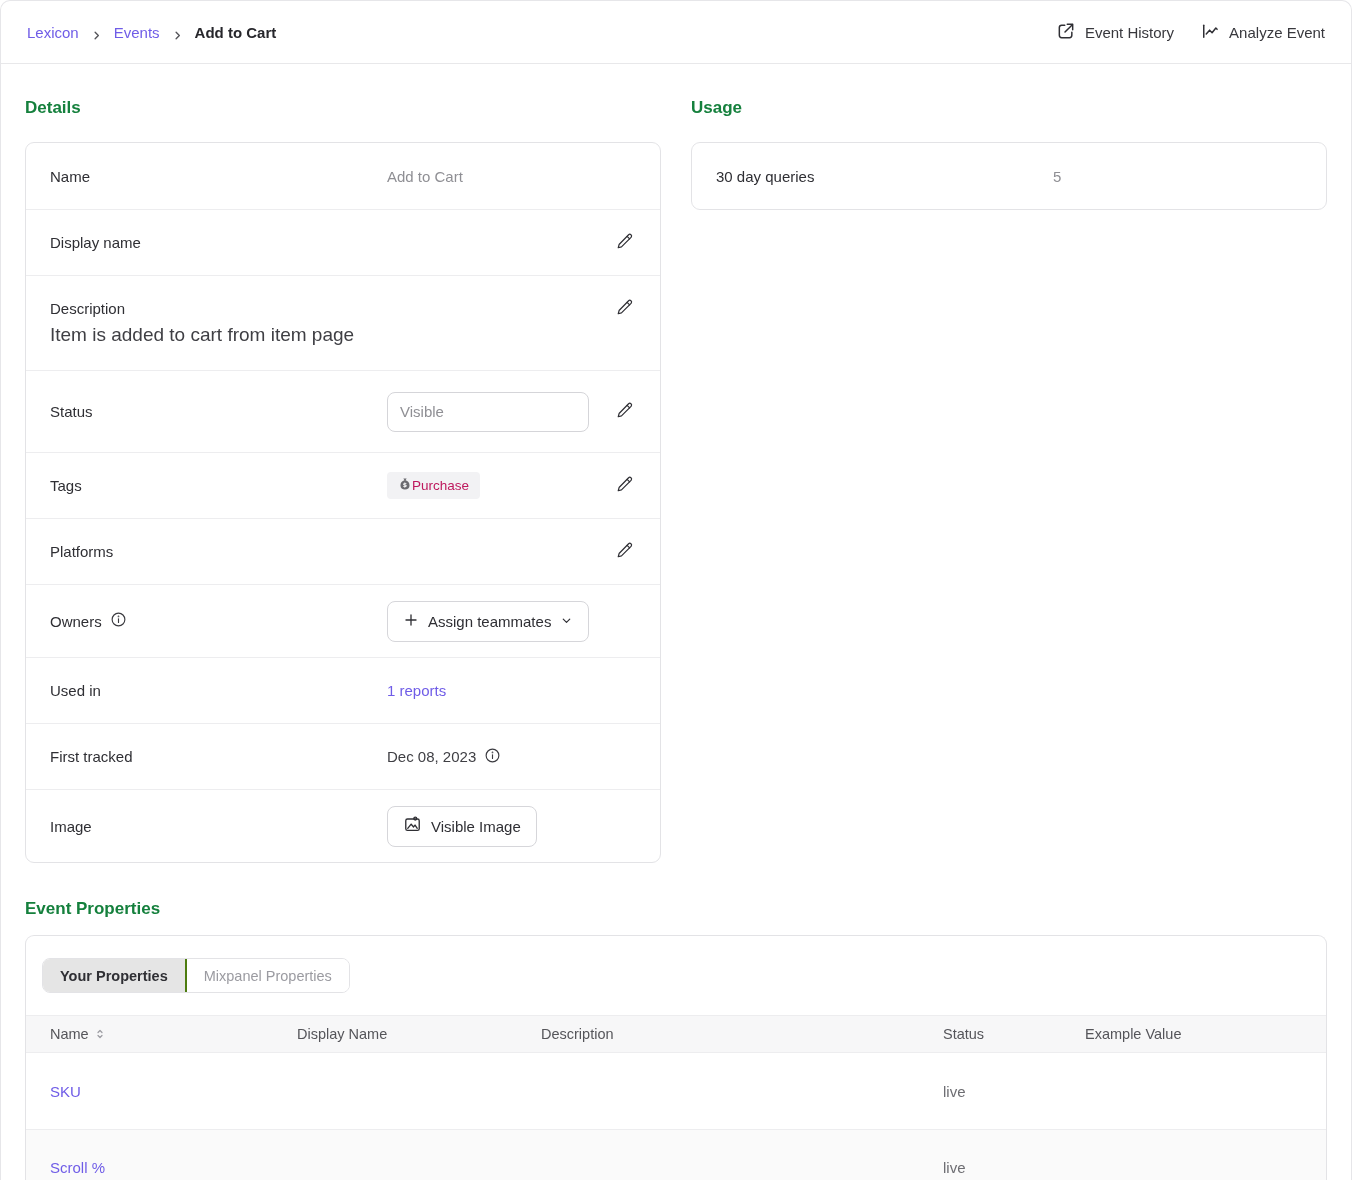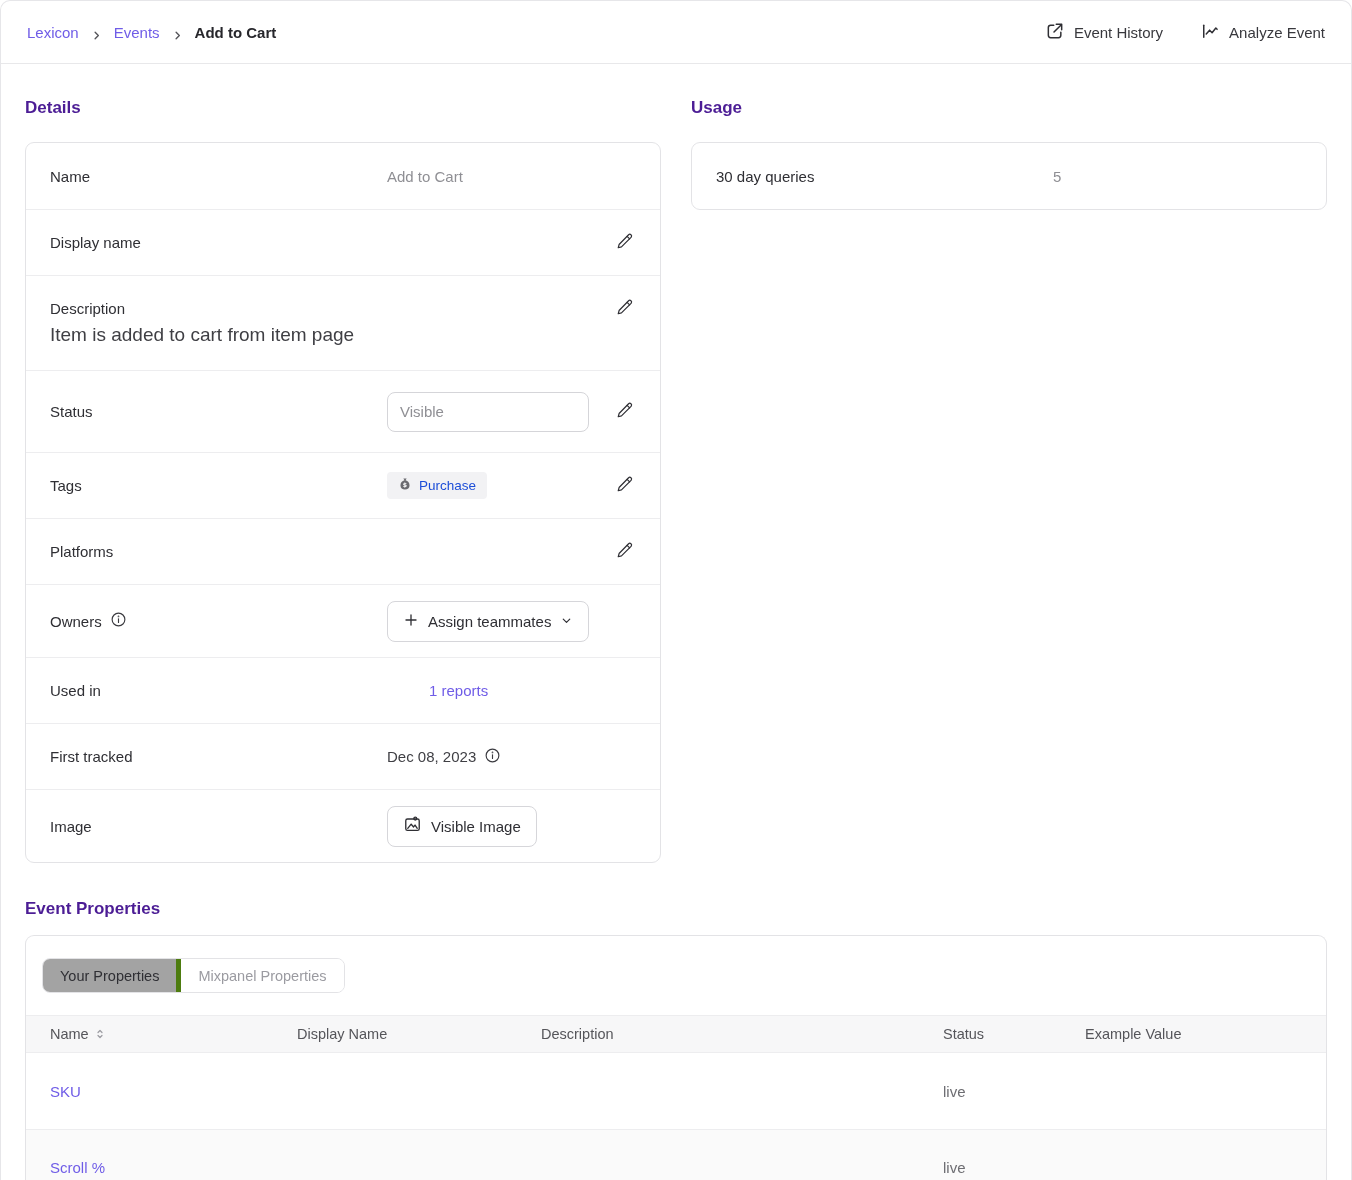--- a/index.html
+++ b/index.html
@@ -18,32 +18,32 @@
 
   
   .topbar {
     height: 63px; display: flex; align-items: center;
     padding: 0 26px; border-bottom: 1px solid #e8e8ea;
   }
   .crumbs { display: flex; align-items: flex-end; gap: 12px; font-size: 15px; }
   .crumb-link { color: #6f5ce7; cursor: pointer; text-decoration: none; }
   .crumb-sep { display: inline-flex; color: #55555a; }
   .crumb-current { color: #26262b; font-weight: 700; }
-  .topbar-actions { margin-left: auto; display: flex; align-items: center; gap: 37px; }
+  .topbar-actions { margin-left: auto; display: flex; align-items: center; gap: 26px; }
   .top-btn {
     display: inline-flex; align-items: center; gap: 9px;
     background: none; border: 0; cursor: pointer;
     font-family: inherit; font-size: 15px; font-weight: 500; color: #38383d;
   }
   .top-btn svg { color: #2f2f34; }
 
   
   .main { padding: 34px 24px 0; }
   .main-grid { display: grid; grid-template-columns: 636px 1fr; column-gap: 30px; }
-  .section-title { font-size: 17px; font-weight: 700; color: #4c1d95; margin-bottom: 24px; }
+  .section-title { font-size: 17px; font-weight: 700; color: #15803d; margin-bottom: 24px; }
 
   .card {
     border: 1px solid #e3e3e6; border-radius: 9px; background: #fff;
   }
 
   
   .drow {
     display: flex; align-items: center;
     min-height: 66px; padding: 0 24px;
   }
@@ -64,48 +64,48 @@
   .desc-head { display: flex; align-items: center; }
   .desc-text { margin-top: 3px; font-size: 19px; color: #3f3f44; }
 
   .status-input {
     width: 202px; height: 40px; border: 1px solid #d5d5d9; border-radius: 8px;
     padding: 0 12px; font-family: inherit; font-size: 15px; color: #8f8f94;
     background: #fff; outline: none;
   }
 
   .tag-chip {
-    display: inline-flex; align-items: center; gap: 7px;
+    display: inline-flex; align-items: center; 
     background: #f2f2f4; border-radius: 4px; height: 27px; padding: 0 11px;
-    font-size: 13.5px; color: #1d4ed8; cursor: pointer; border: 0; font-family: inherit;
+    font-size: 13.5px; color: #be185d; cursor: pointer; border: 0; font-family: inherit;
   }
 
   .info-btn { background: none; border: 0; padding: 0; display: inline-flex; color: #3a3a3f; cursor: pointer; }
 
   .assign-btn, .select-image-btn {
     display: inline-flex; align-items: center; gap: 9px;
     height: 41px; padding: 0 15px; background: #fff;
     border: 1px solid #d6d6da; border-radius: 8px; cursor: pointer;
     font-family: inherit; font-size: 15px; font-weight: 500; color: #2f2f34;
   }
-  .link { color: #6f5ce7; font-size: 15px; text-decoration: none; cursor: pointer; margin-left: 42px; }
+  .link { color: #6f5ce7; font-size: 15px; text-decoration: none; cursor: pointer; }
 
   
   .props-section { margin-top: 36px; }
   .props-card { border: 1px solid #e3e3e6; border-radius: 9px 9px 0 0; border-bottom: 0; padding-top: 22px; }
   .tabs {
     margin-left: 16px; display: inline-flex; border: 1px solid #e3e3e6;
     border-radius: 8px; overflow: hidden; height: 35px;
   }
   .tab {
     display: inline-flex; align-items: center; padding: 0 17px;
     font-family: inherit; font-size: 14.5px; background: #fff; border: 0; cursor: pointer;
     color: #9b9ba1;
   }
-  .tab.active { background: #a3a3a3; color: #2f2f34; font-weight: 400; border-right: 5px solid #4d7c0f; }
+  .tab.active { background: #e5e5e5; color: #2f2f34; font-weight: 700; border-right: 2px solid #4d7c0f; }
 
   .ptable { margin-top: 22px; }
   .ptable-head {
     display: grid; grid-template-columns: 247px 244px 402px 142px 1fr;
     background: #f7f7f8; height: 38px; align-items: center; padding-left: 24px;
     border-top: 1px solid #ededef; border-bottom: 1px solid #ededef;
   }
   .th { font-size: 14.5px; color: #55555a; display: flex; align-items: center; gap: 5px; }
   .th.sortable { cursor: pointer; }
   .sort-icon { color: #9b9ba1; display: inline-flex; }

